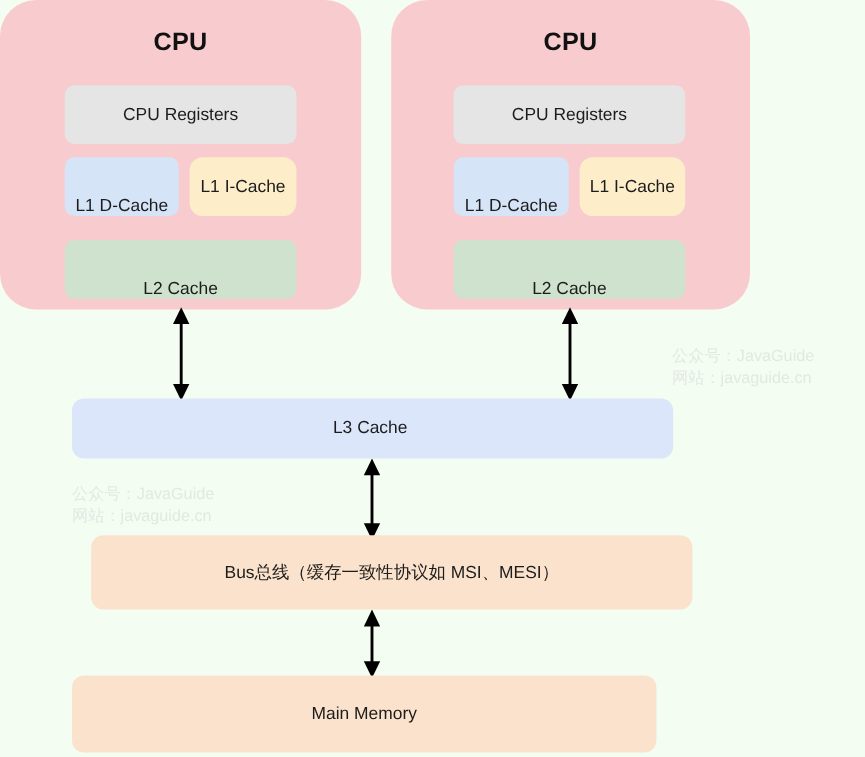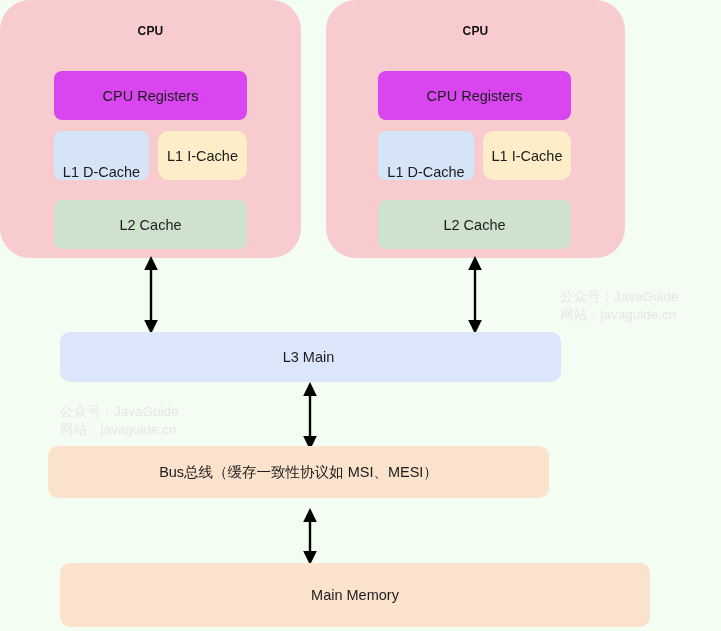--- a/index.html
+++ b/index.html
@@ -36,36 +36,36 @@
     border-radius: 30px;
     align-items: flex-start;
     justify-content: center;
   }
   .cpu-title {
     position: absolute;
     top: 24px;
     left: 0;
     right: 0;
     text-align: center;
-    font-size: 12px;
+    font-size: 21px;
     font-weight: bold;
     letter-spacing: 0.2px;
     color: #111111;
   }
 
   
   .inner {
     border-radius: 8px;
     font-size: 14.5px;
     color: #1c1c1c;
   }
-  .registers { background: #d946ef; }
+  .registers { background: #e5e5e5; }
   .l1d       { background: #d6e4f7; align-items: flex-end; }
   .l1i       { background: #fdeec9; border-radius: 11px; }
-  .l2        { background: #cee2ce; }
+  .l2        { background: #cee2ce; align-items: flex-end; }
 
   
   .wide {
     border-radius: 10px;
     font-size: 14.5px;
     color: #1c1c1c;
   }
   .l3       { background: #dbe6fa; }
   .bus      { background: #fbe2cc; }
   .memory   { background: #fbe2cc; }
@@ -129,40 +129,40 @@
     <polygon points="11,78 4.2,64 17.8,64" fill="#000000"></polygon>
   </svg>
 
   <svg class="arrow" style="left:464px; top:256px;" width="22" height="78" viewBox="0 0 22 78">
     <line x1="11" y1="9" x2="11" y2="69" stroke="#000000" stroke-width="2.4"></line>
     <polygon points="11,0 4.2,14 17.8,14" fill="#000000"></polygon>
     <polygon points="11,78 4.2,64 17.8,64" fill="#000000"></polygon>
   </svg>
 
   <div class="box wide l3" style="left:60px; top:332px; width:501px; height:50px;">
-    <span style="transform: translateX(-2px);">L3 Main</span>
+    <span style="transform: translateX(-2px);">L3 Cache</span>
   </div>
 
   <svg class="arrow" style="left:299px; top:382px;" width="22" height="68" viewBox="0 0 22 68">
     <line x1="11" y1="9" x2="11" y2="59" stroke="#000000" stroke-width="2.4"></line>
     <polygon points="11,0 4.2,14 17.8,14" fill="#000000"></polygon>
     <polygon points="11,68 4.2,54 17.8,54" fill="#000000"></polygon>
   </svg>
 
-  <div class="box wide bus" style="left:48px; top:446px; width:501px; height:52px;align-items:center;">
+  <div class="box wide bus" style="left:76px; top:446px; width:501px; height:62px;align-items:center;">
     <span>Bus总线（缓存一致性协议如 MSI、MESI）</span>
   </div>
 
   <svg class="arrow" style="left:299px; top:508px;" width="22" height="57" viewBox="0 0 22 57">
     <line x1="11" y1="9" x2="11" y2="48" stroke="#000000" stroke-width="2.4"></line>
     <polygon points="11,0 4.2,14 17.8,14" fill="#000000"></polygon>
     <polygon points="11,57 4.2,43 17.8,43" fill="#000000"></polygon>
   </svg>
 
-  <div class="box wide memory" style="left:60px; top:563px; width:590px; height:64px;">
+  <div class="box wide memory" style="left:60px; top:563px; width:487px; height:64px;">
     <span>Main Memory</span>
   </div>
 
   <div class="watermark" style="left:560px; top:288px;">
     <span class="wline">公众号：JavaGuide</span>
     <span class="wline">网站：javaguide.cn</span>
   </div>
 
   <div class="watermark" style="left:60px; top:403px;">
     <span class="wline">公众号：JavaGuide</span>

